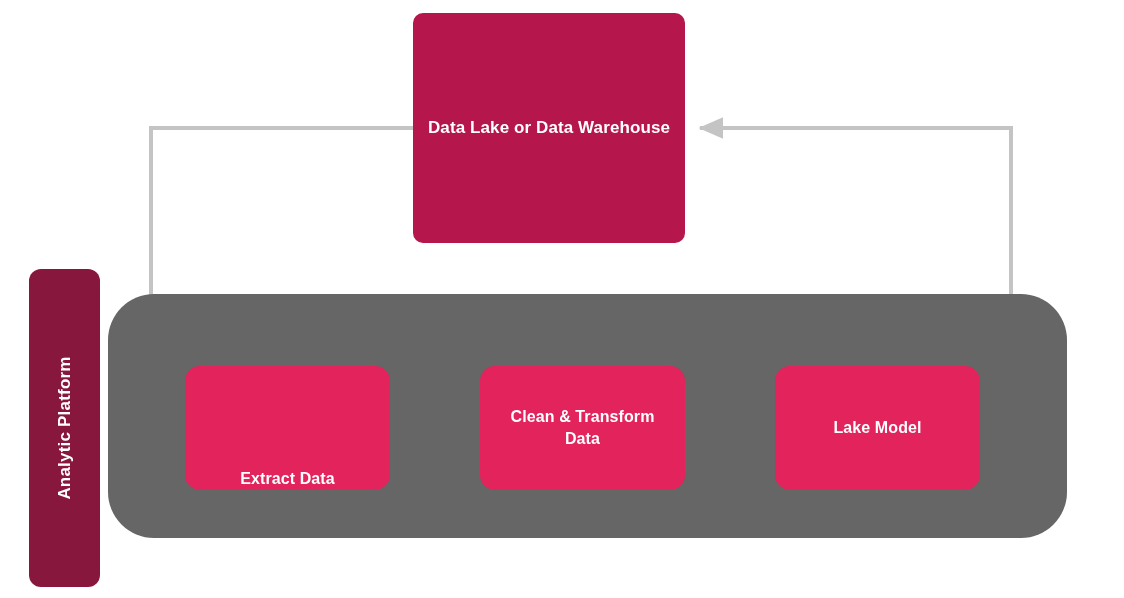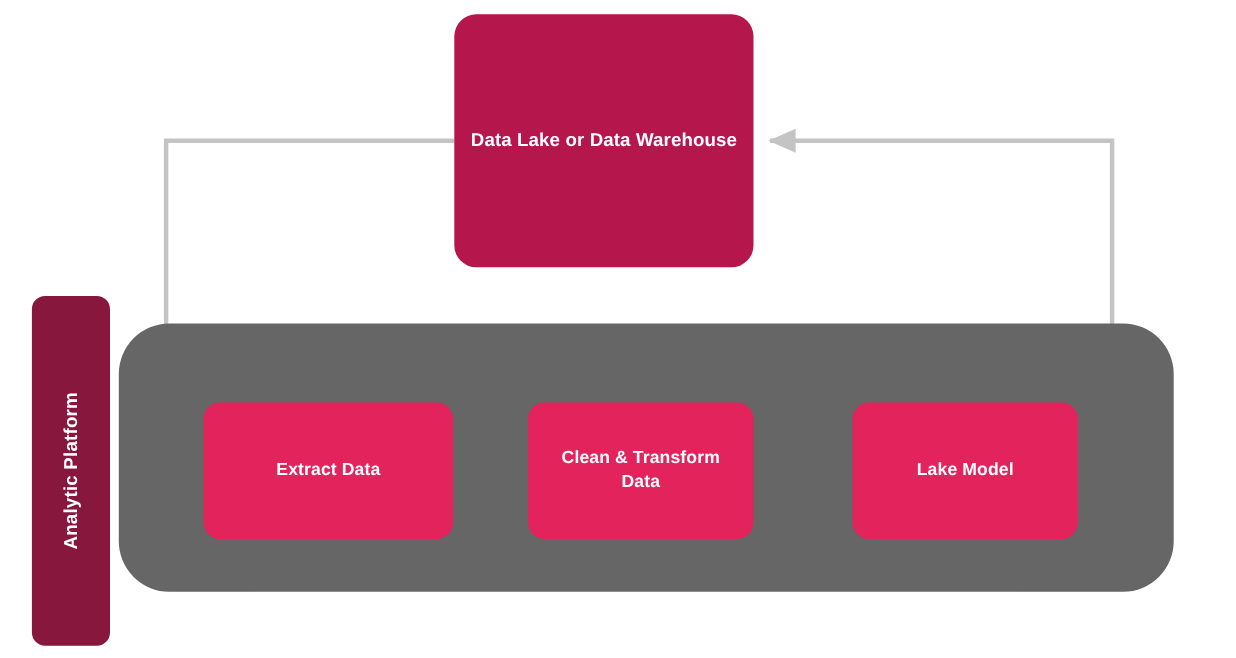--- a/index.html
+++ b/index.html
@@ -28,21 +28,21 @@
     pointer-events: none;
   }
 
   
   .datastore-box {
     position: absolute;
     left: 413px;
     top: 13px;
     width: 272px;
     height: 230px;
-    border-radius: 20px;
+    border-radius: 10px;
     background: #b5164c;
     display: flex;
     flex-direction: column;
     align-items: center;
     justify-content: center;
     box-sizing: border-box;
     padding: 0 14px;
   }
   .datastore-title {
     color: #ffffff;
@@ -107,21 +107,21 @@
     padding: 0 12px;
   }
   .step-box .step-label {
     color: #ffffff;
     font-size: 16px;
     font-weight: bold;
     line-height: 22px;
     text-align: center;
     letter-spacing: .1px;
   }
-  #step-extract   { left: 185px;  width: 227px; }
+  #step-extract   { left: 185px;  width: 205px; align-items: flex-end; }
   #step-clean     { left: 480px;  width: 205px; }
   #step-build     { left: 775px;  width: 205px; }
 </style>
 </head>
 <body>
 
 <div id="canvas">
 
   <svg id="connectors" viewBox="0 0 1124 598" xmlns="http://www.w3.org/2000/svg">
     <defs>

